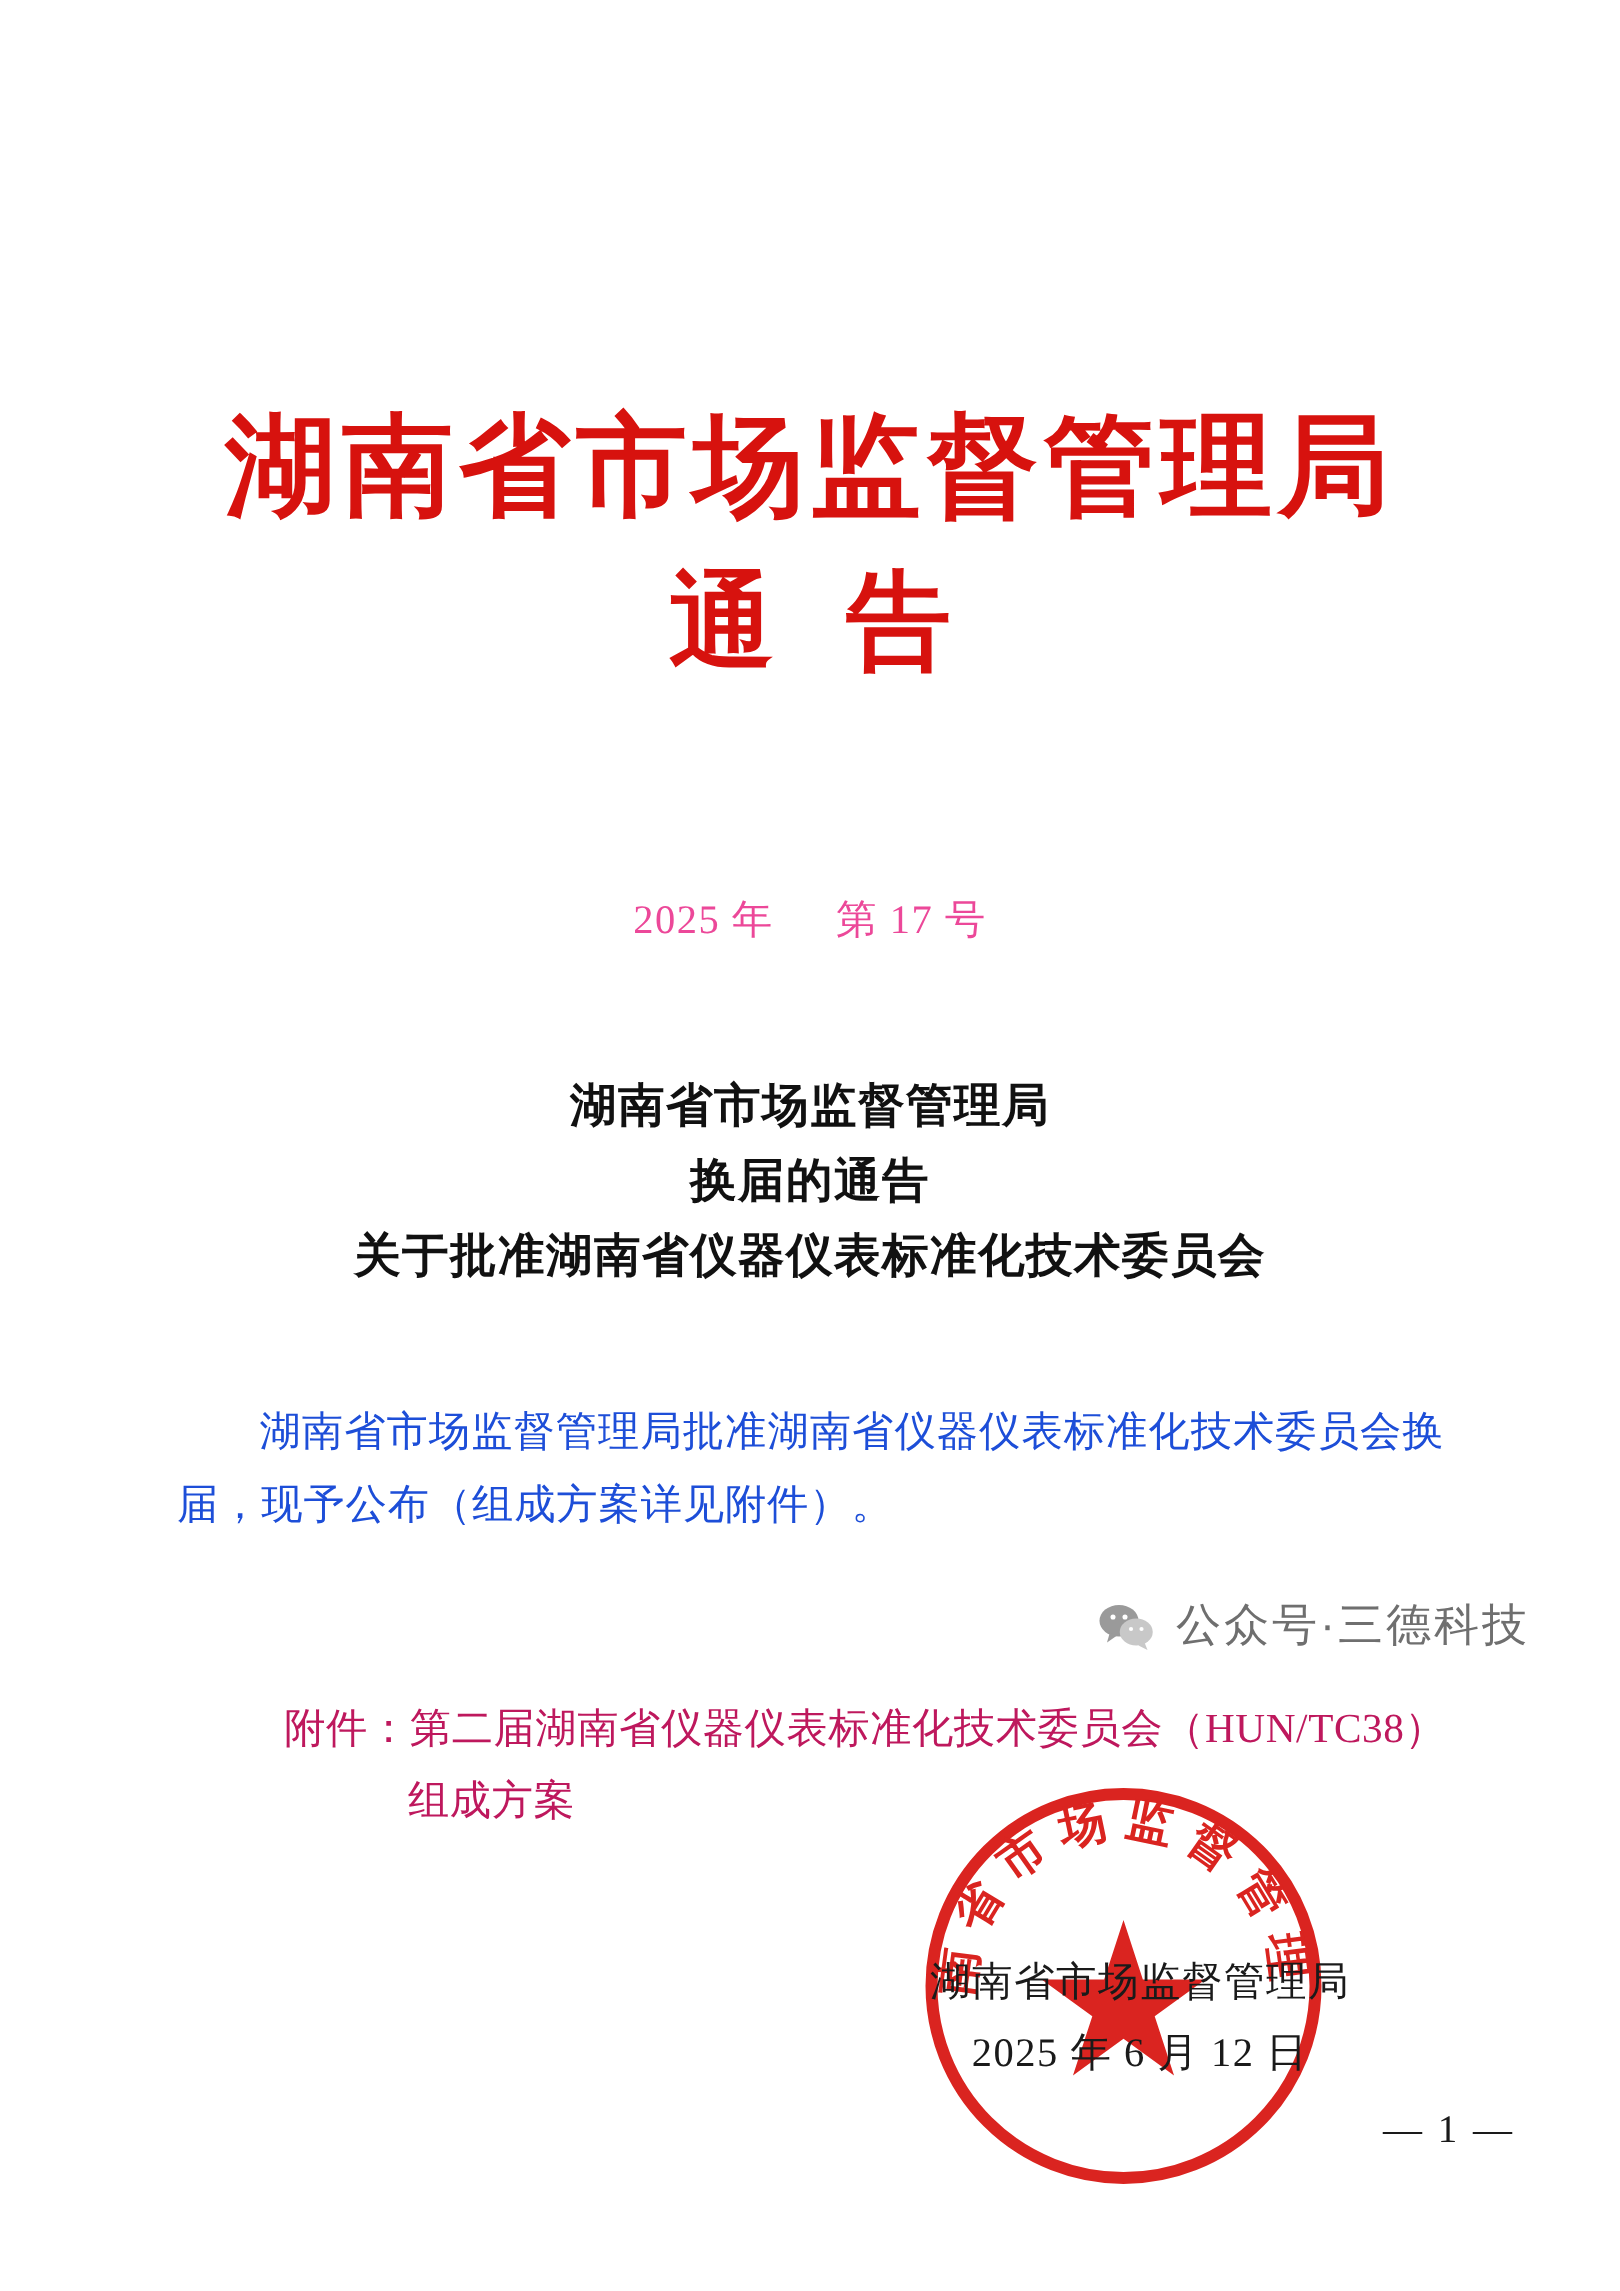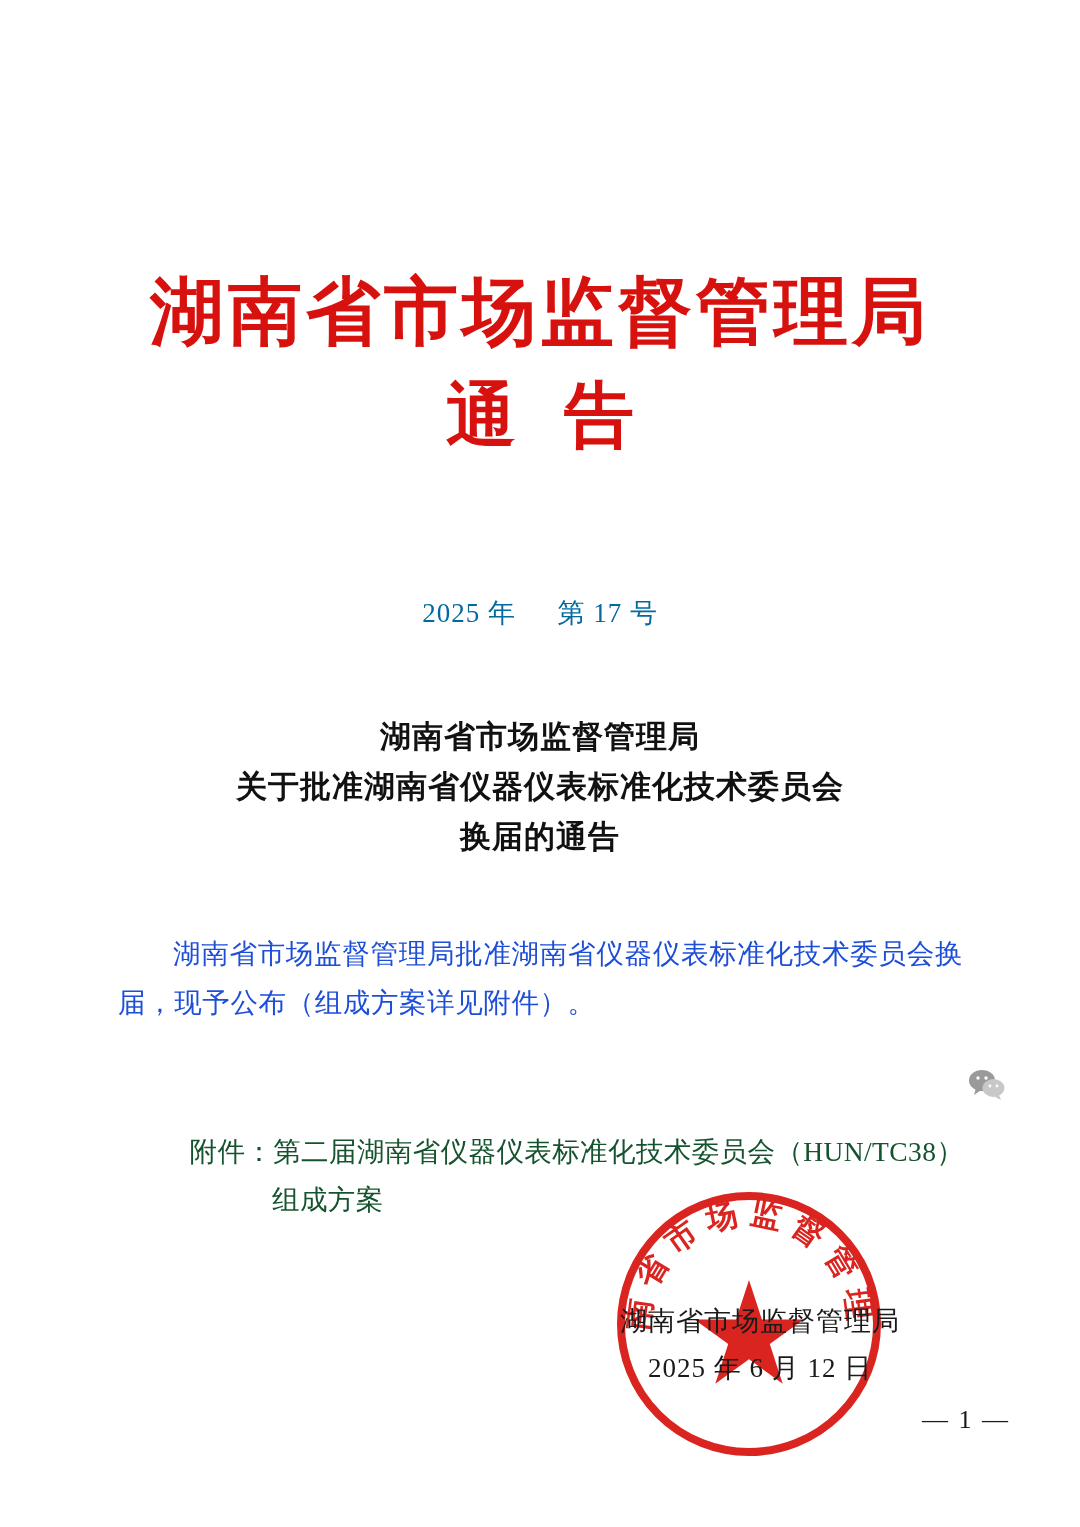--- a/index.html
+++ b/index.html
@@ -55,21 +55,21 @@
 
   
   .issue-line {
     position: absolute;
     top: 595px;
     left: 0;
     width: 1080px;
     text-align: center;
     font-size: 27px;
     letter-spacing: 1px;
-    color: #0369a1;
+    color: #ec4899;
   }
   .issue-line .gap {
     display: inline-block;
     width: 26px;
   }
 
   
   .doc-title {
     position: absolute;
     top: 712px;
@@ -101,21 +101,21 @@
   }
 
   .attachment {
     position: absolute;
     top: 1128px;
     left: 118px;
     width: 860px;
     font-size: 27.5px;
     line-height: 1.75;
     letter-spacing: 0.4px;
-    color: #14532d;
+    color: #be185d;
   }
   .attachment .line1 { text-indent: 2.6em; }
   .attachment .line2 { text-indent: 5.6em; }
 
   
   .signature {
     position: absolute;
     top: 1298px;
     left: 560px;
     width: 400px;
@@ -189,22 +189,22 @@
   </div>
 
   <div class="issue-line">
     <span>2025 年</span>
     <span class="gap"></span>
     <span>第 17 号</span>
   </div>
 
   <div class="doc-title">
     <div>湖南省市场监督管理局</div>
+    <div>换届的通告</div>
     <div>关于批准湖南省仪器仪表标准化技术委员会</div>
-    <div>换届的通告</div>
   </div>
 
   <div class="body-text">
     <p>湖南省市场监督管理局批准湖南省仪器仪表标准化技术委员会换届，现予公布（组成方案详见附件）。</p>
     <p>组成方案。</p>
   </div>
 
   <div class="attachment">
     <div class="line1">附件：第二届湖南省仪器仪表标准化技术委员会（HUN/TC38）</div>
     <div class="line2">组成方案</div>
@@ -233,15 +233,16 @@
     <svg class="wechat-icon" viewBox="0 0 38 32">
       <ellipse cx="14" cy="12.5" rx="13" ry="10.5" fill="#9a9a9a"></ellipse>
       <polygon points="8,20 6,27 12.5,22.5" fill="#9a9a9a"></polygon>
       <ellipse cx="25.5" cy="20" rx="11" ry="9" fill="#c8c8c8"></ellipse>
       <polygon points="31,27 33,32 27,29" fill="#c8c8c8"></polygon>
       <circle cx="10" cy="10" r="1.7" fill="#fff"></circle>
       <circle cx="18" cy="10" r="1.7" fill="#fff"></circle>
       <circle cx="22" cy="18" r="1.4" fill="#fff"></circle>
       <circle cx="29" cy="18" r="1.4" fill="#fff"></circle>
     </svg>
+    <span class="footer-text">公众号·三德科技</span>
   </div>
 
 </div>
 
 </body></html>

